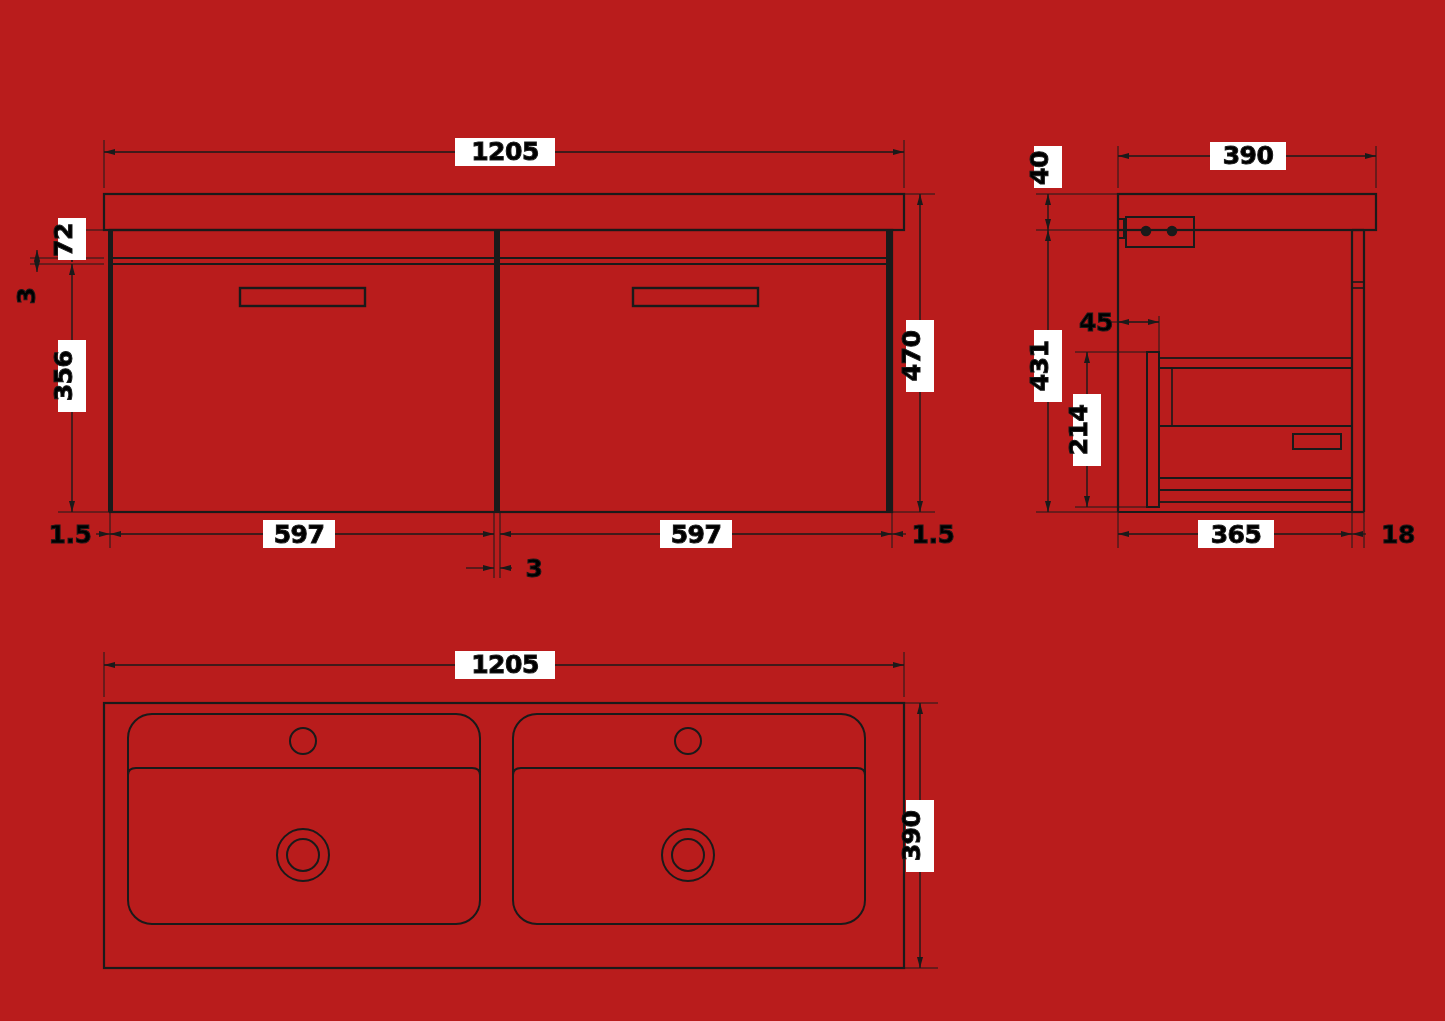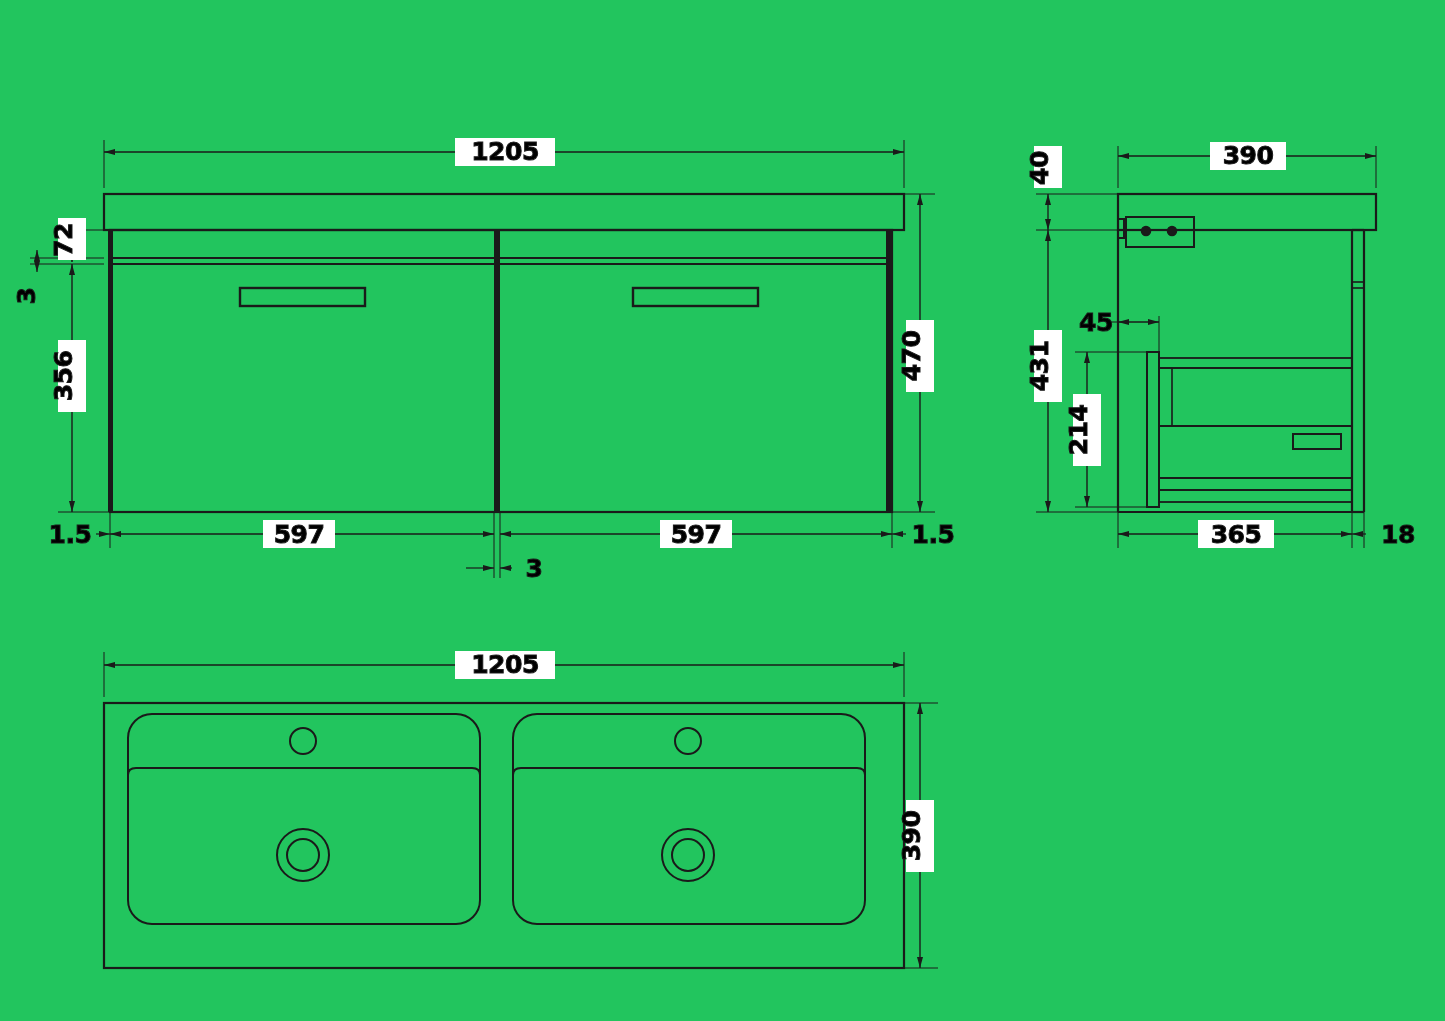--- a/index.html
+++ b/index.html
@@ -8,21 +8,21 @@
     padding: 0;
     background: #ffffff;
   }
   body {
     font-family: "DejaVu Sans", "Liberation Sans", sans-serif;
   }
   #sheet {
     position: relative;
     width: 1445px;
     height: 1021px;
-    background: #22c55e;
+    background: #b91c1c;
     overflow: hidden;
   }
   #sheet svg {
     display: block;
   }
   text {
     font-family: "DejaVu Sans", "Liberation Sans", sans-serif;
     font-weight: bold;
     fill: #000000;
   }

